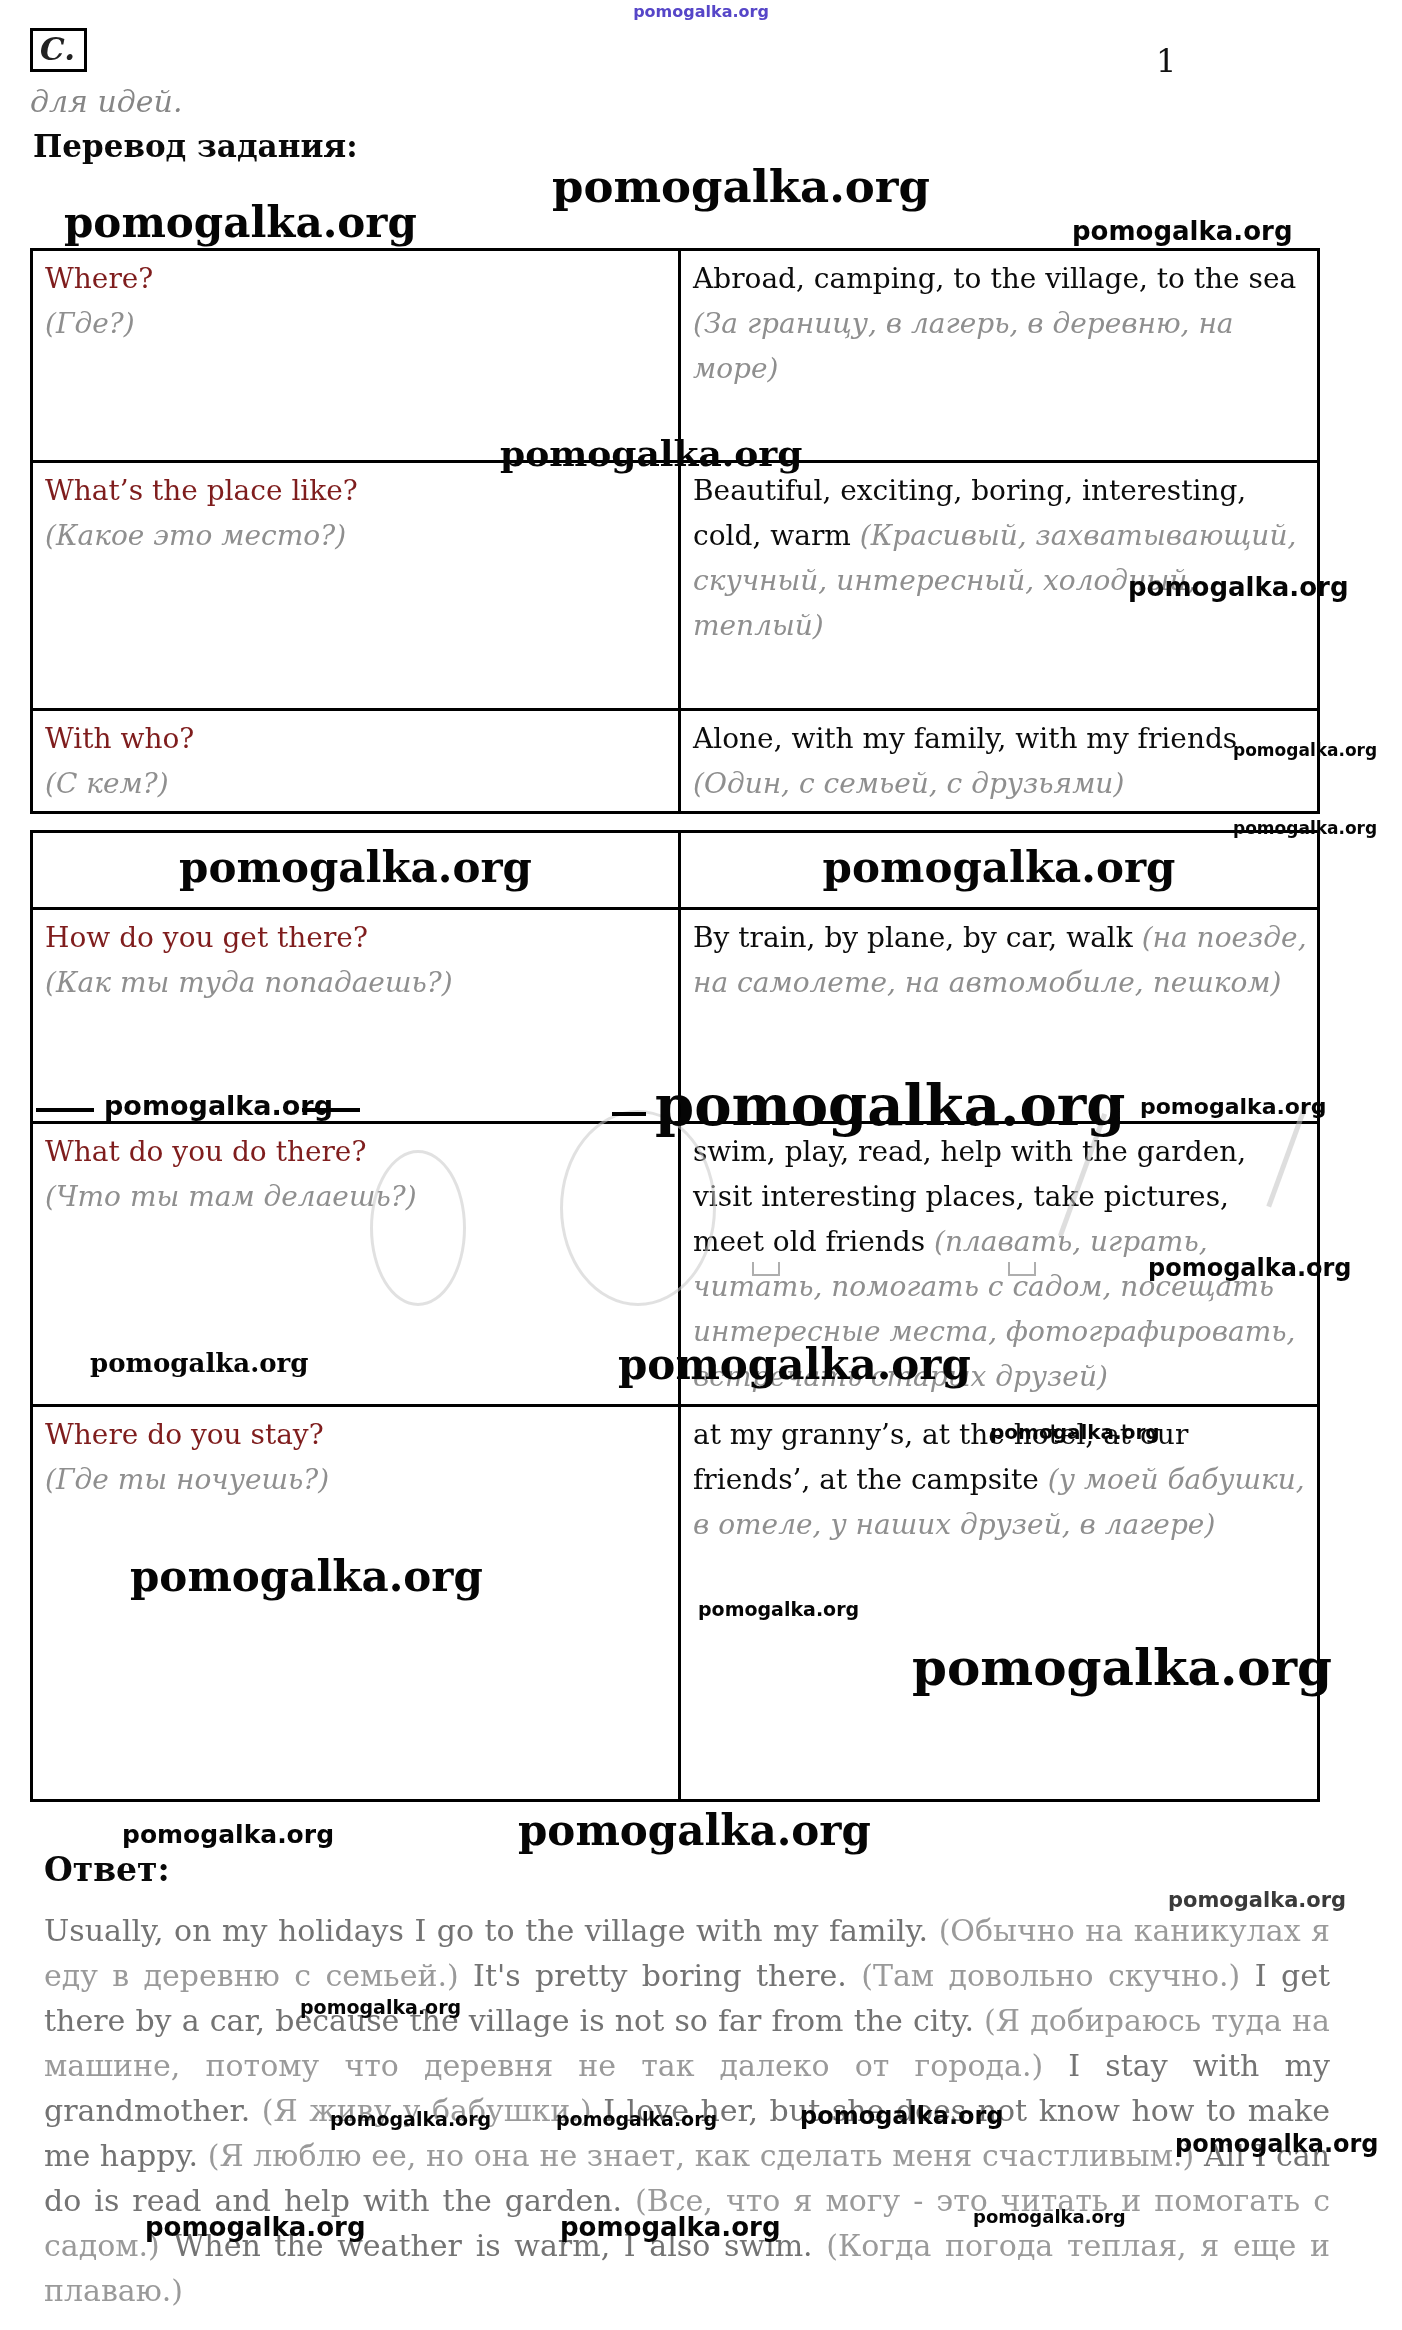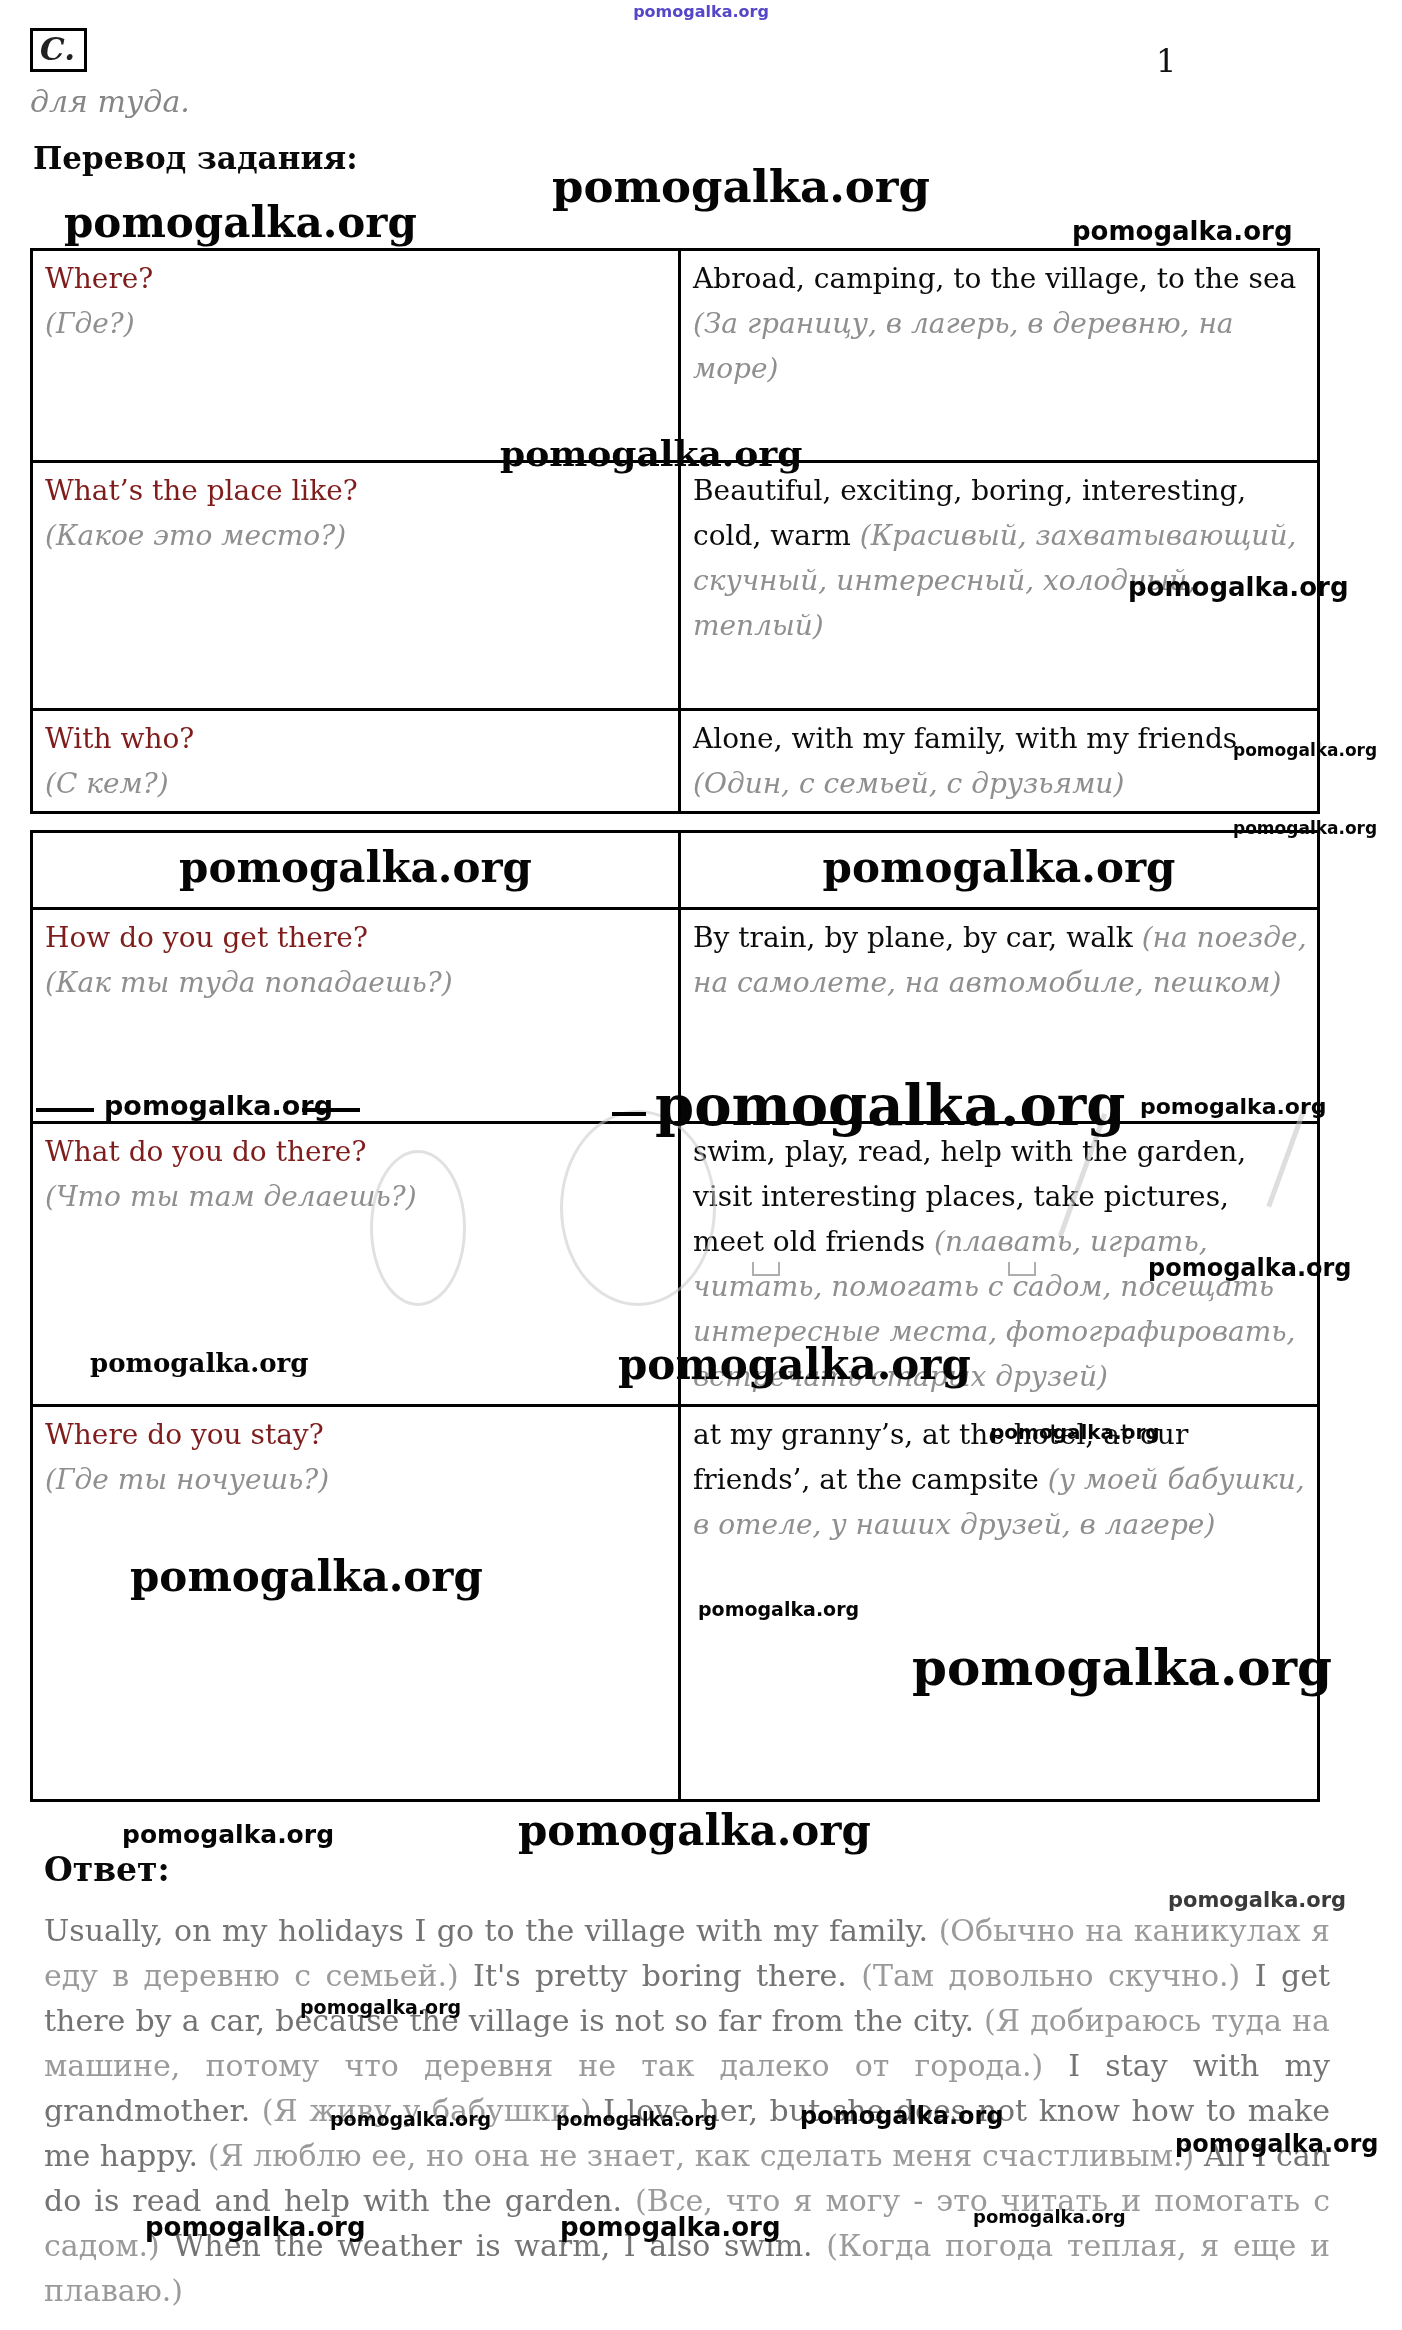--- a/index.html
+++ b/index.html
@@ -46,23 +46,23 @@
 </style>
 </head>
 <body>
 
 <div class="page">
 
   <div class="wm accent abs" style="top:2px;left:0;width:100%;text-align:center;font-size:16px;color:#5646c8;font-weight:bold;">pomogalka.org</div>
 
   <span class="c-box abs" style="left:30px;top:28px;">C.</span>
   <div class="abs" style="left:1156px;top:42px;font-size:32px;color:#111;">1</div>
-  <div class="task-text abs" style="left:30px;top:84px;">для туда.</div>
+  <div class="task-text abs" style="left:30px;top:84px;">для идей.</div>
 
-  <div class="heading abs" style="left:33px;top:140px;">Перевод задания:</div>
+  <div class="heading abs" style="left:33px;top:128px;">Перевод задания:</div>
 
   <div class="wm" style="left:552px;top:160px;font-size:45px;">pomogalka.org</div>
   <div class="wm" style="left:64px;top:198px;font-size:42px;">pomogalka.org</div>
   <div class="wm sans" style="left:1072px;top:216px;font-size:26px;">pomogalka.org</div>
 
   <table id="table1" class="abs" style="left:30px;top:248px;width:1287px;">
     <colgroup>
         <col style="width:648px">
         <col style="width:639px">
       </colgroup>

